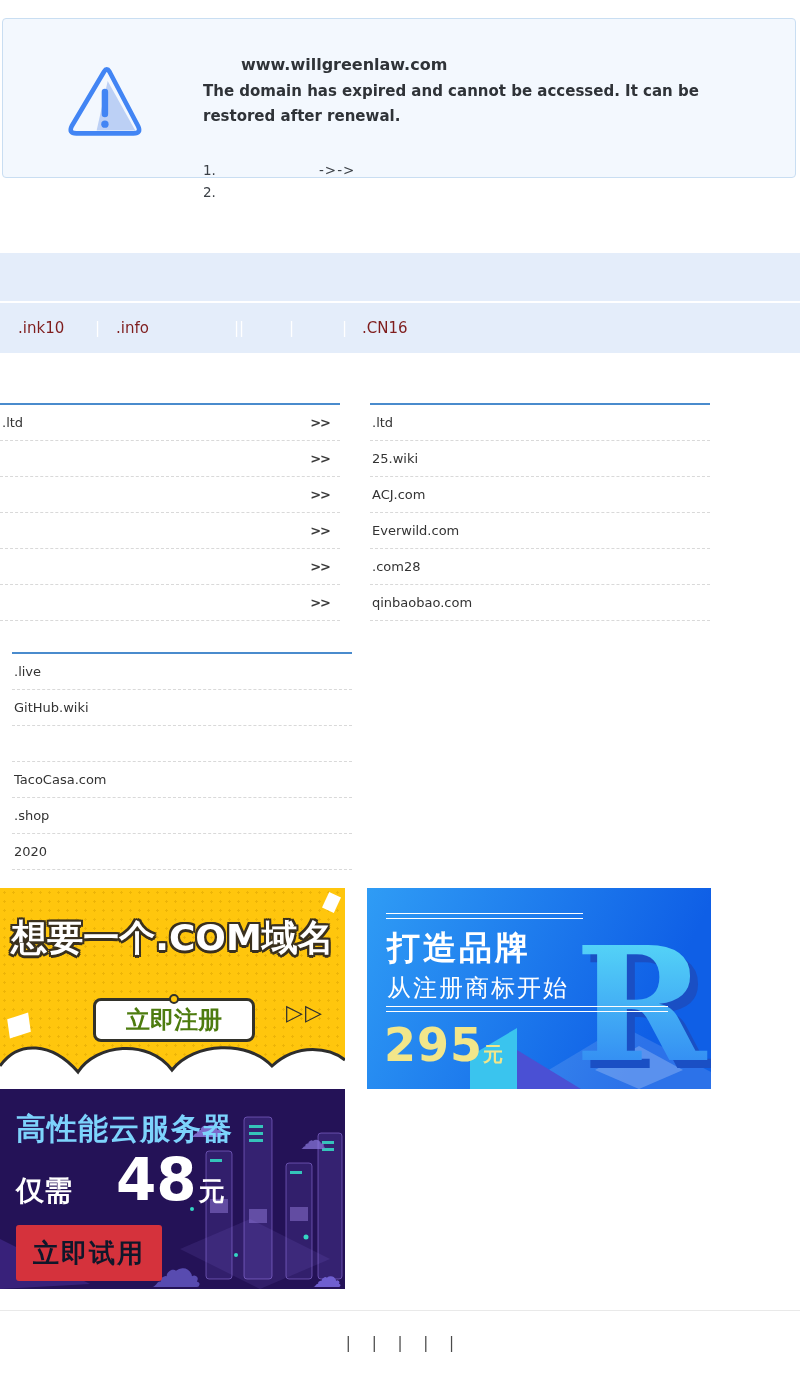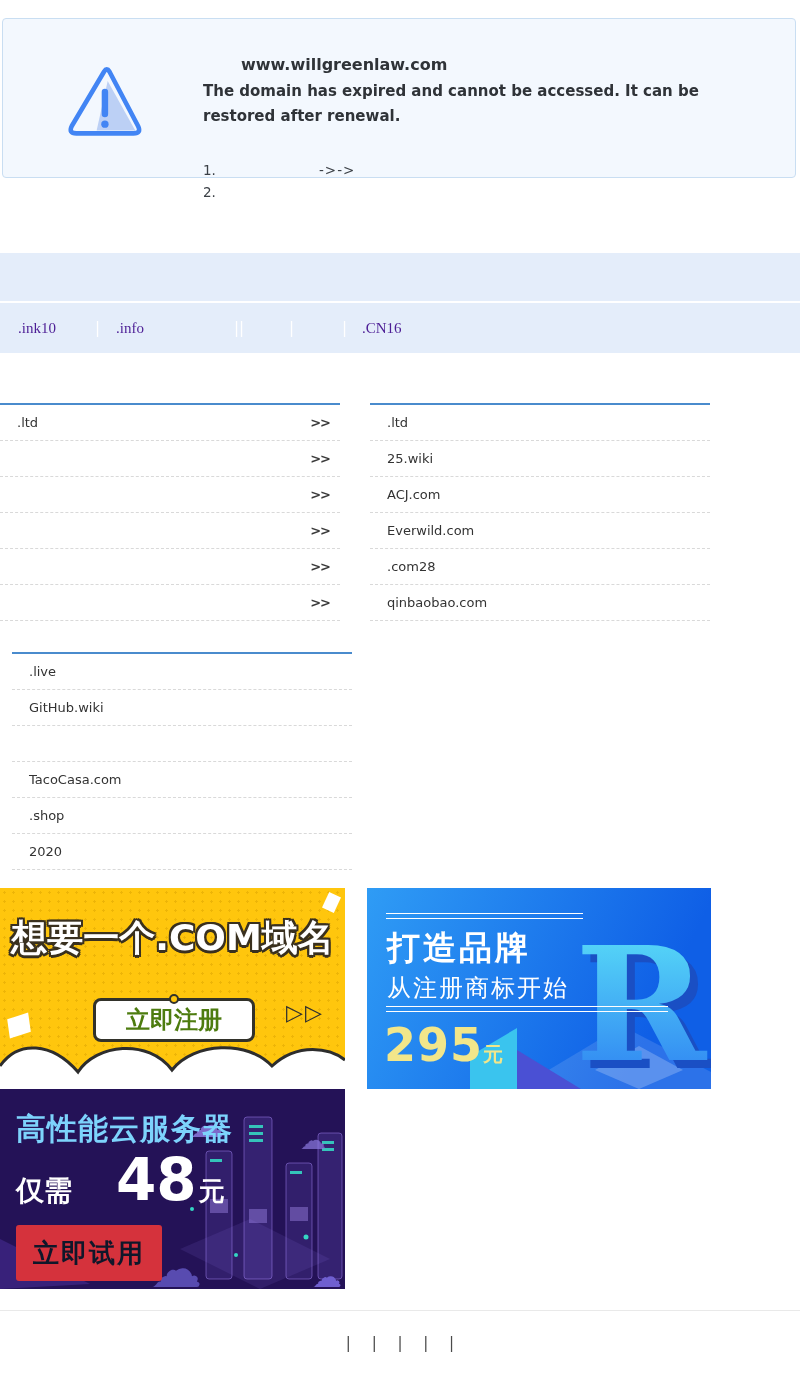--- a/index.html
+++ b/index.html
@@ -16,32 +16,32 @@
     font-size:15px; font-weight:bold; color:#2f3338; line-height:25px; }
   .notice-list { position:absolute; left:200px; top:140px; font-size:13.5px; color:#3b4046; }
   .notice-list .row { display:flex; line-height:22px; }
   .notice-list .num { width:18px; }
   .notice-list .txt { margin-left:98px; letter-spacing:1px; }
 
   
   .band1 { position:absolute; left:0; top:253px; width:800px; height:48px; background:#e4edfa; }
   .band2 { position:absolute; left:0; top:303px; width:800px; height:50px; background:#e4edfa; }
   .band2 span { position:absolute; top:0; line-height:50px; font-size:15px; }
-  .nav-link { color:#4c1d95; cursor:pointer;font-family:Liberation Serif, serif; }
+  .nav-link { color:#7f1d1d; cursor:pointer; }
   .nav-sep { color:#ffffff; }
   .n-ink10 { left:18px; } .s1 { left:95px; }
   .n-info { left:116px; } .s2 { left:234px; } .s3 { left:239px; }
   .s4 { left:289px; } .s5 { left:342px; }
   .n-cn16 { left:362px; }
 
   
   .dlist { position:absolute; border-top:2px solid #4a8bcd; }
   .dlist .lrow { display:flex; justify-content:space-between; align-items:center;
     height:36px; border-bottom:1px dashed #d9d9d9; font-size:13px; color:#333; cursor:pointer; }
-  .dlist .lrow .lab { padding-left:17px; }
+  .dlist .lrow .lab { padding-left:2px; }
   .dlist .lrow .arr { font-weight:bold; color:#3a3a3a; padding-right:10px; letter-spacing:-1px; }
   .list-left1  { left:0;   top:403px; width:340px; }
   .list-right1 { left:370px; top:403px; width:340px; }
   .list-left2  { left:12px;   top:652px; width:340px; }
 
   
   .banner-yellow { position:absolute; left:0; top:888px; width:345px; height:200px;
     background-color:#ffc60d;
     background-image: radial-gradient(circle, rgba(214,158,0,.45) 1.2px, transparent 1.4px);
     background-size: 9px 9px; overflow:hidden; cursor:pointer; }

